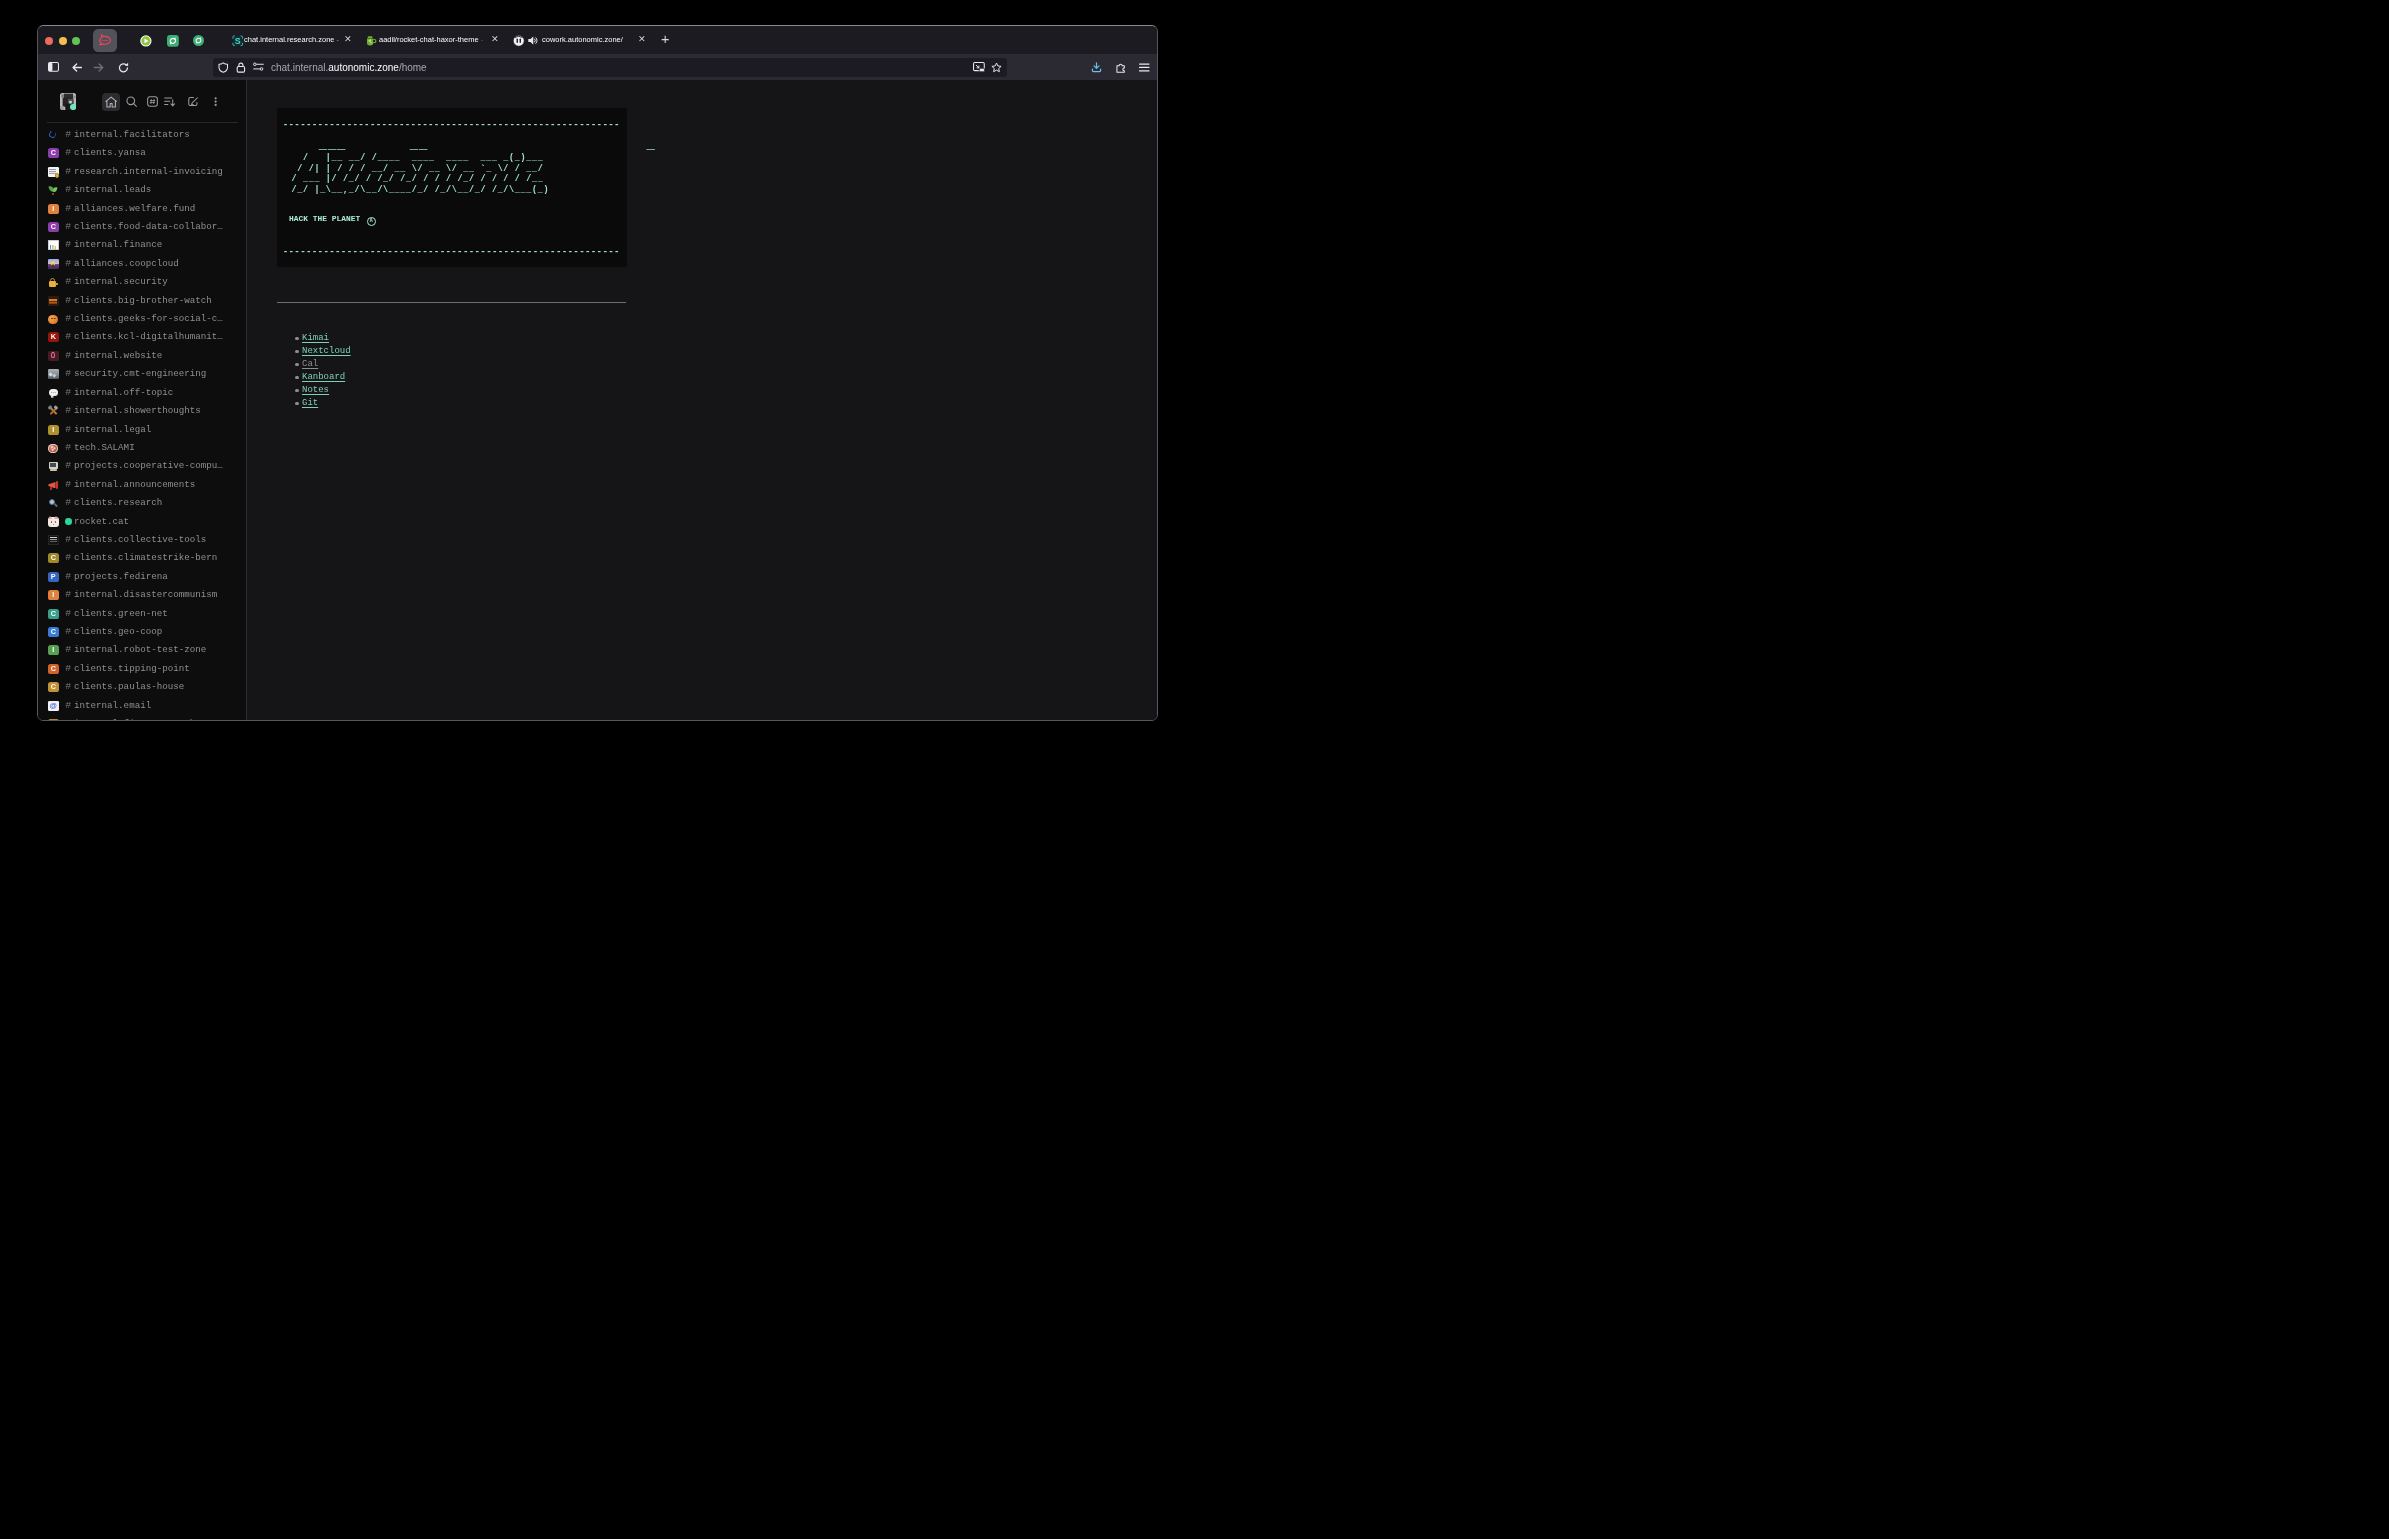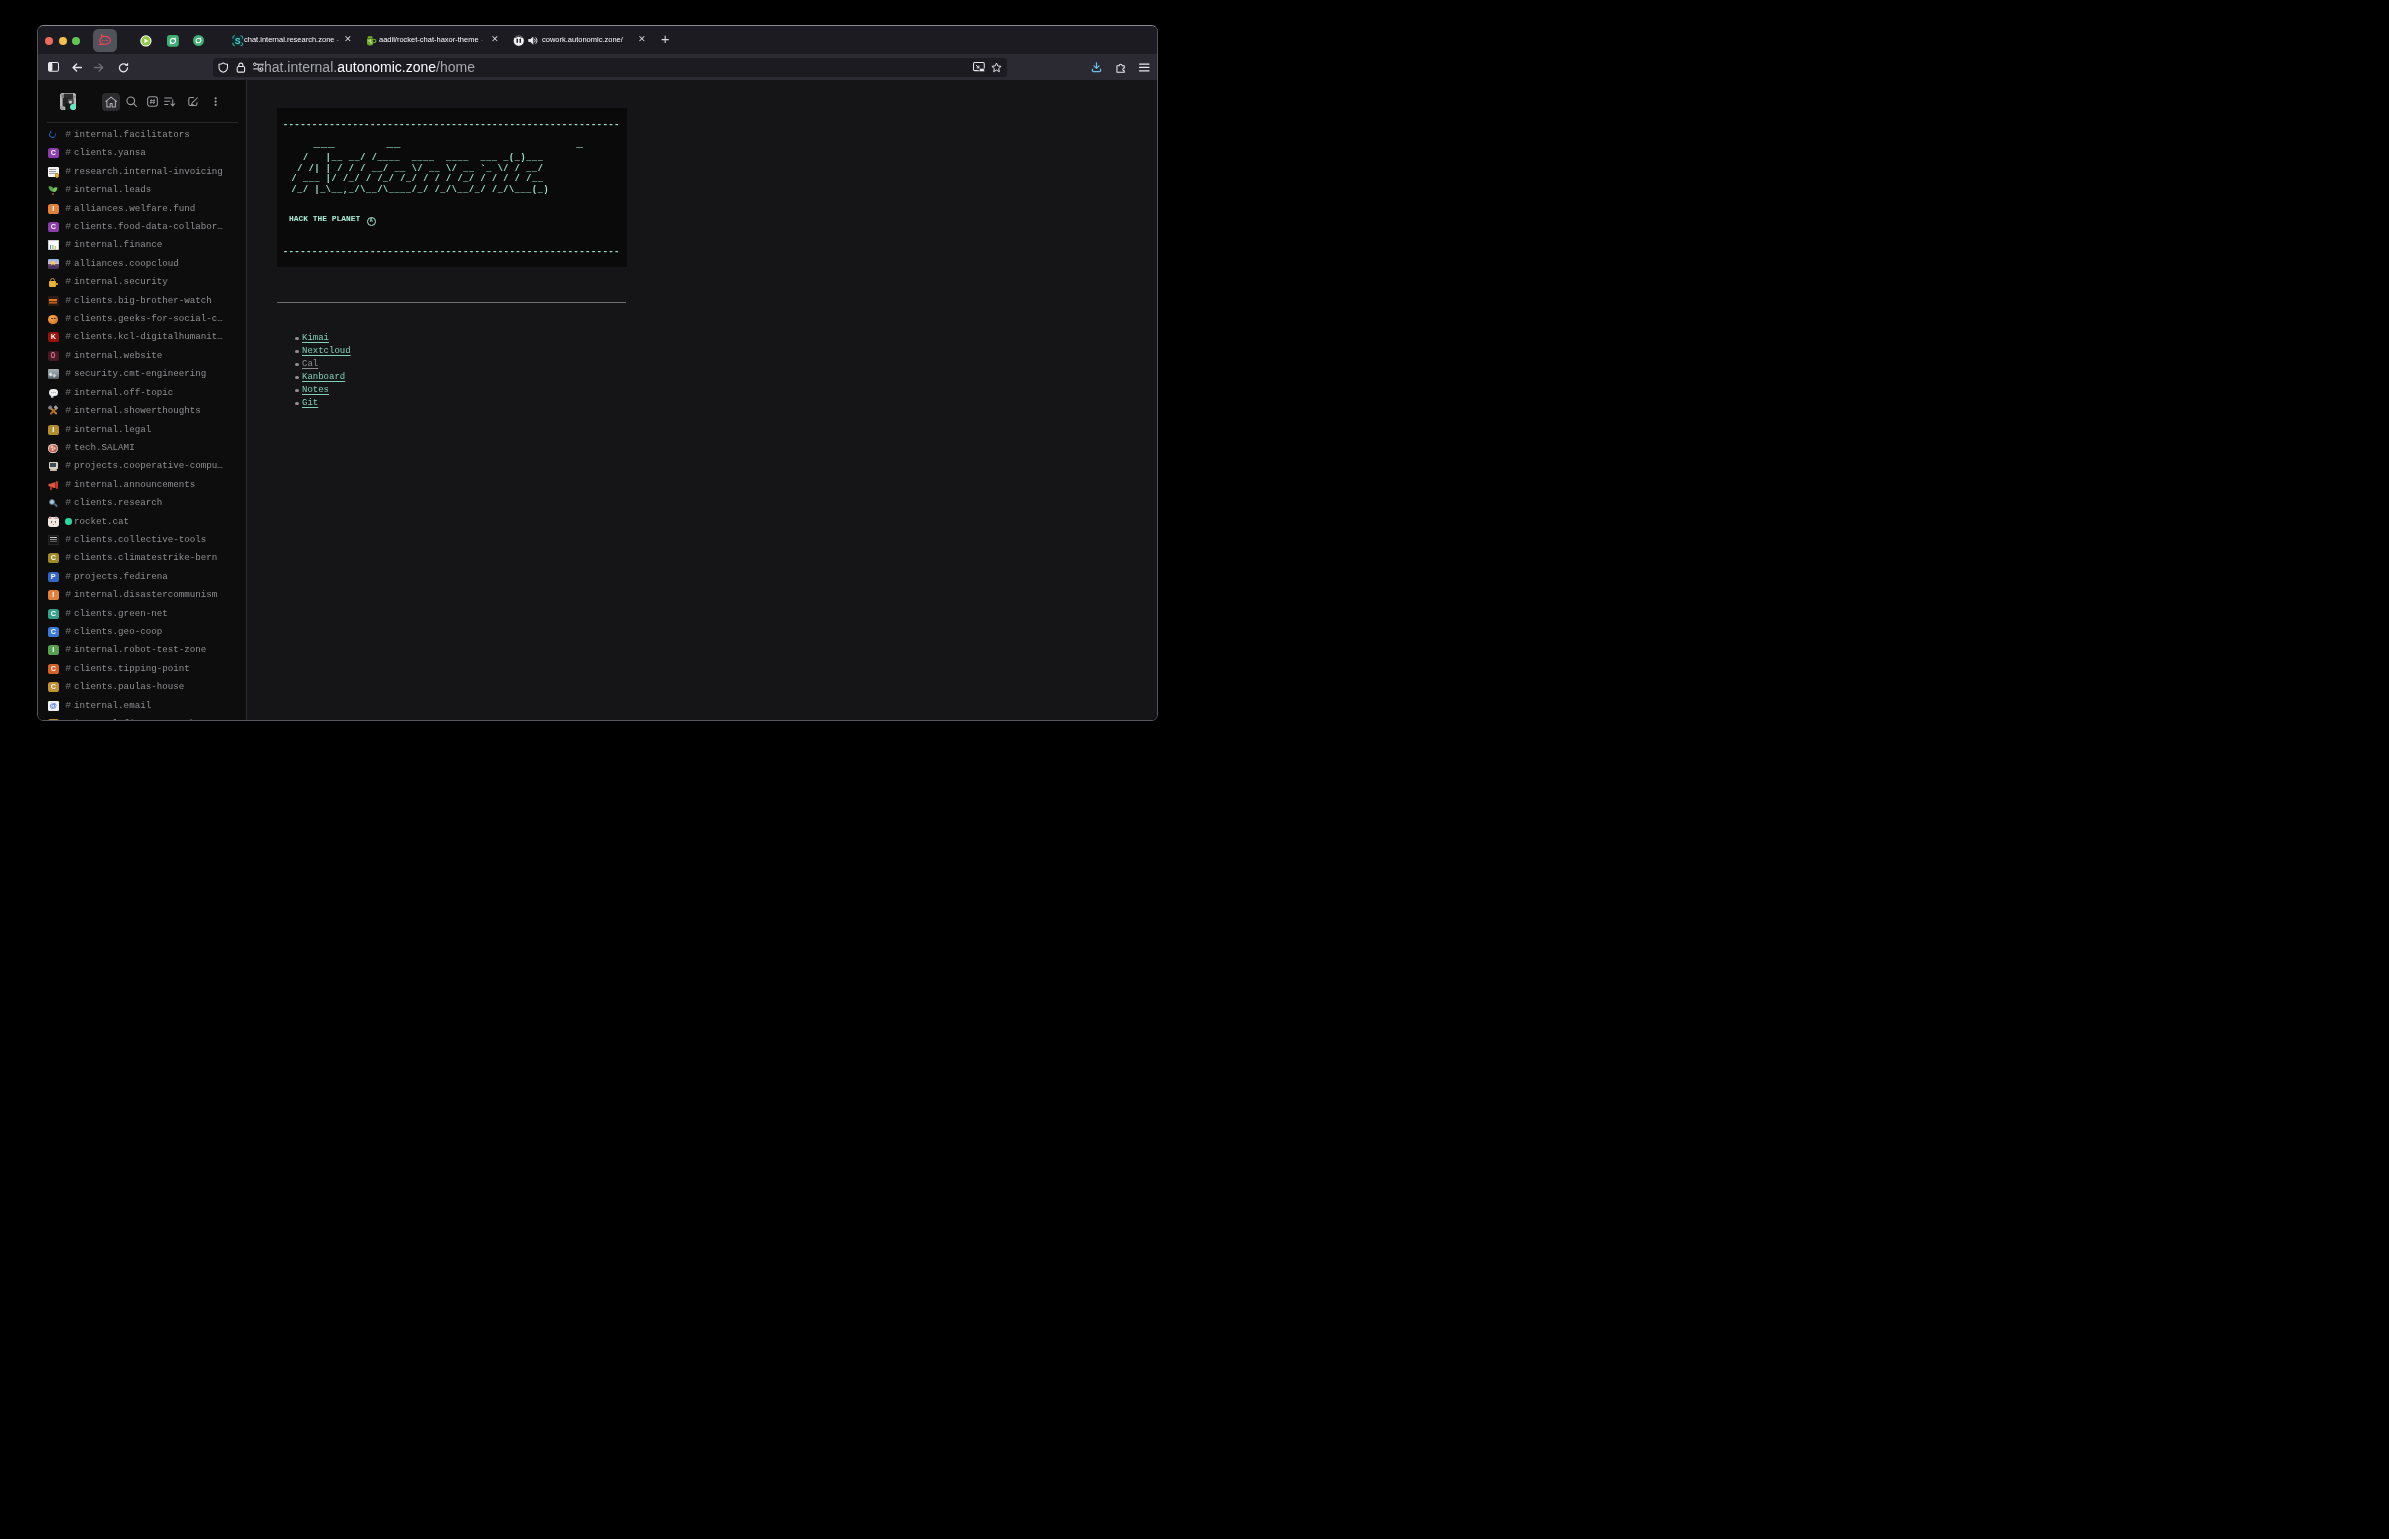--- a/index.html
+++ b/index.html
@@ -7,21 +7,21 @@
 .abs{position:absolute;}
 
 .tabbar{position:absolute;left:0;top:0;width:100%;height:27.5px;background:#1c1b22;}
 .tl{position:absolute;top:10.5px;width:8.1px;height:8.1px;border-radius:50%;}
 .apptile{position:absolute;left:55px;top:2.6px;width:23.6px;height:23.6px;border-radius:5.2px;background:#52525b;}
 .tabtitle{position:absolute;top:0;height:27.5px;line-height:28px;font-size:7.5px;color:#fbfbfe;white-space:nowrap;overflow:hidden;-webkit-mask-image:linear-gradient(90deg,#000 86%,transparent 98%);}
 .closex{position:absolute;top:0;height:27.5px;line-height:27.5px;font-size:9.2px;color:#d7d7db;}
 
 .navbar{position:absolute;left:0;top:27.5px;width:100%;height:27px;background:#2b2a33;}
 .urlbar{position:absolute;left:175px;top:4.3px;width:794px;height:19.3px;border-radius:3.3px;background:#1c1b22;}
-.urltext{position:absolute;left:219px;top:4.3px;height:27px;line-height:19.6px;font-size:14px;color:#a6a6ad;white-space:nowrap;}
+.urltext{position:absolute;left:233px;top:4.3px;height:27px;line-height:19.6px;font-size:10px;color:#a6a6ad;white-space:nowrap;}
 .urltext b{color:#fbfbfe;font-weight:normal;}
 
 .content{position:absolute;left:0;top:54px;width:100%;height:640px;background:#151517;}
 .sidebar{position:absolute;left:0;top:0;width:209px;height:640px;background:#0d0d0e;border-right:0.7px solid #2d2d30;box-sizing:border-box;}
 .chrow{position:absolute;left:0;width:209px;height:18.3px;}
 .chico{position:absolute;left:10px;top:3.9px;width:10.5px;height:10.5px;border-radius:2.6px;font:bold 7.2px/10.5px "Liberation Sans",sans-serif;color:#fff;text-align:center;}
 .chhash{position:absolute;left:25px;top:0;width:10.5px;height:18.3px;font:9.8px/18.3px "Liberation Mono",monospace;color:#77787a;text-align:center;}
 .chname{position:absolute;left:36px;top:0;height:18.3px;font:9.2px/18.7px "Liberation Mono",monospace;color:#8e8f91;white-space:nowrap;}
 
 .main{position:absolute;left:209px;top:0;width:911px;height:640px;background:#151517;}
@@ -495,21 +495,21 @@
           <div class="chrow" style="top:635px;">
             <span class="chico" style="background:#b08f2e;">I</span>
             <span class="chhash">#</span>
             <span class="chname">internal.finance-purchases</span>
           </div>
         </div>
     </div>
     <div class="main">
       <div class="box">
         <pre class="art" id="dash-top" style="left:6.2px;top:11.8px;font-size:9.2px;font-weight:bold;letter-spacing:0.3px;line-height:9.8px;">----------------------------------------------------------</pre>
-        <pre class="art" id="artpre0" style="left: 15px; font-size: 11px; font-weight: normal; letter-spacing: 0.7px; line-height: 10.5px; top: 31px;">   ___       __                        _    </pre>
+        <pre class="art" id="artpre0" style="left: 15px; font-size: 14px; font-weight: normal; letter-spacing: 0.7px; line-height: 10.5px; top: 31px;">   ___       __                        _    </pre>
           <pre class="art" id="artpre" style="left:15px;top:45px;font-size:8.4px;font-weight:bold;letter-spacing:0.7px;line-height:10.5px;">  /   |__ __/ /____  ____  ____  ___ _(_)___
  / /| | / / / __/ __ \/ __ \/ __ `_ \/ / __/
 / ___ |/ /_/ / /_/ /_/ / / / /_/ / / / / /__
 /_/ |_\__,_/\__/\____/_/ /_/\__/_/ /_/\___(_)</pre>
         <div class="hack">HACK THE PLANET<span class="acirc">A</span></div>
         <pre class="art" id="dash-bot" style="left:6.2px;top:139px;font-size:9.2px;font-weight:bold;letter-spacing:0.3px;line-height:9.8px;">----------------------------------------------------------</pre>
       </div>
       <div class="hr"></div>
       <div id="links">
           <div class="li" style="left:55px;top:252px;"><span class="dot"></span><a class="">Kimai</a></div>

